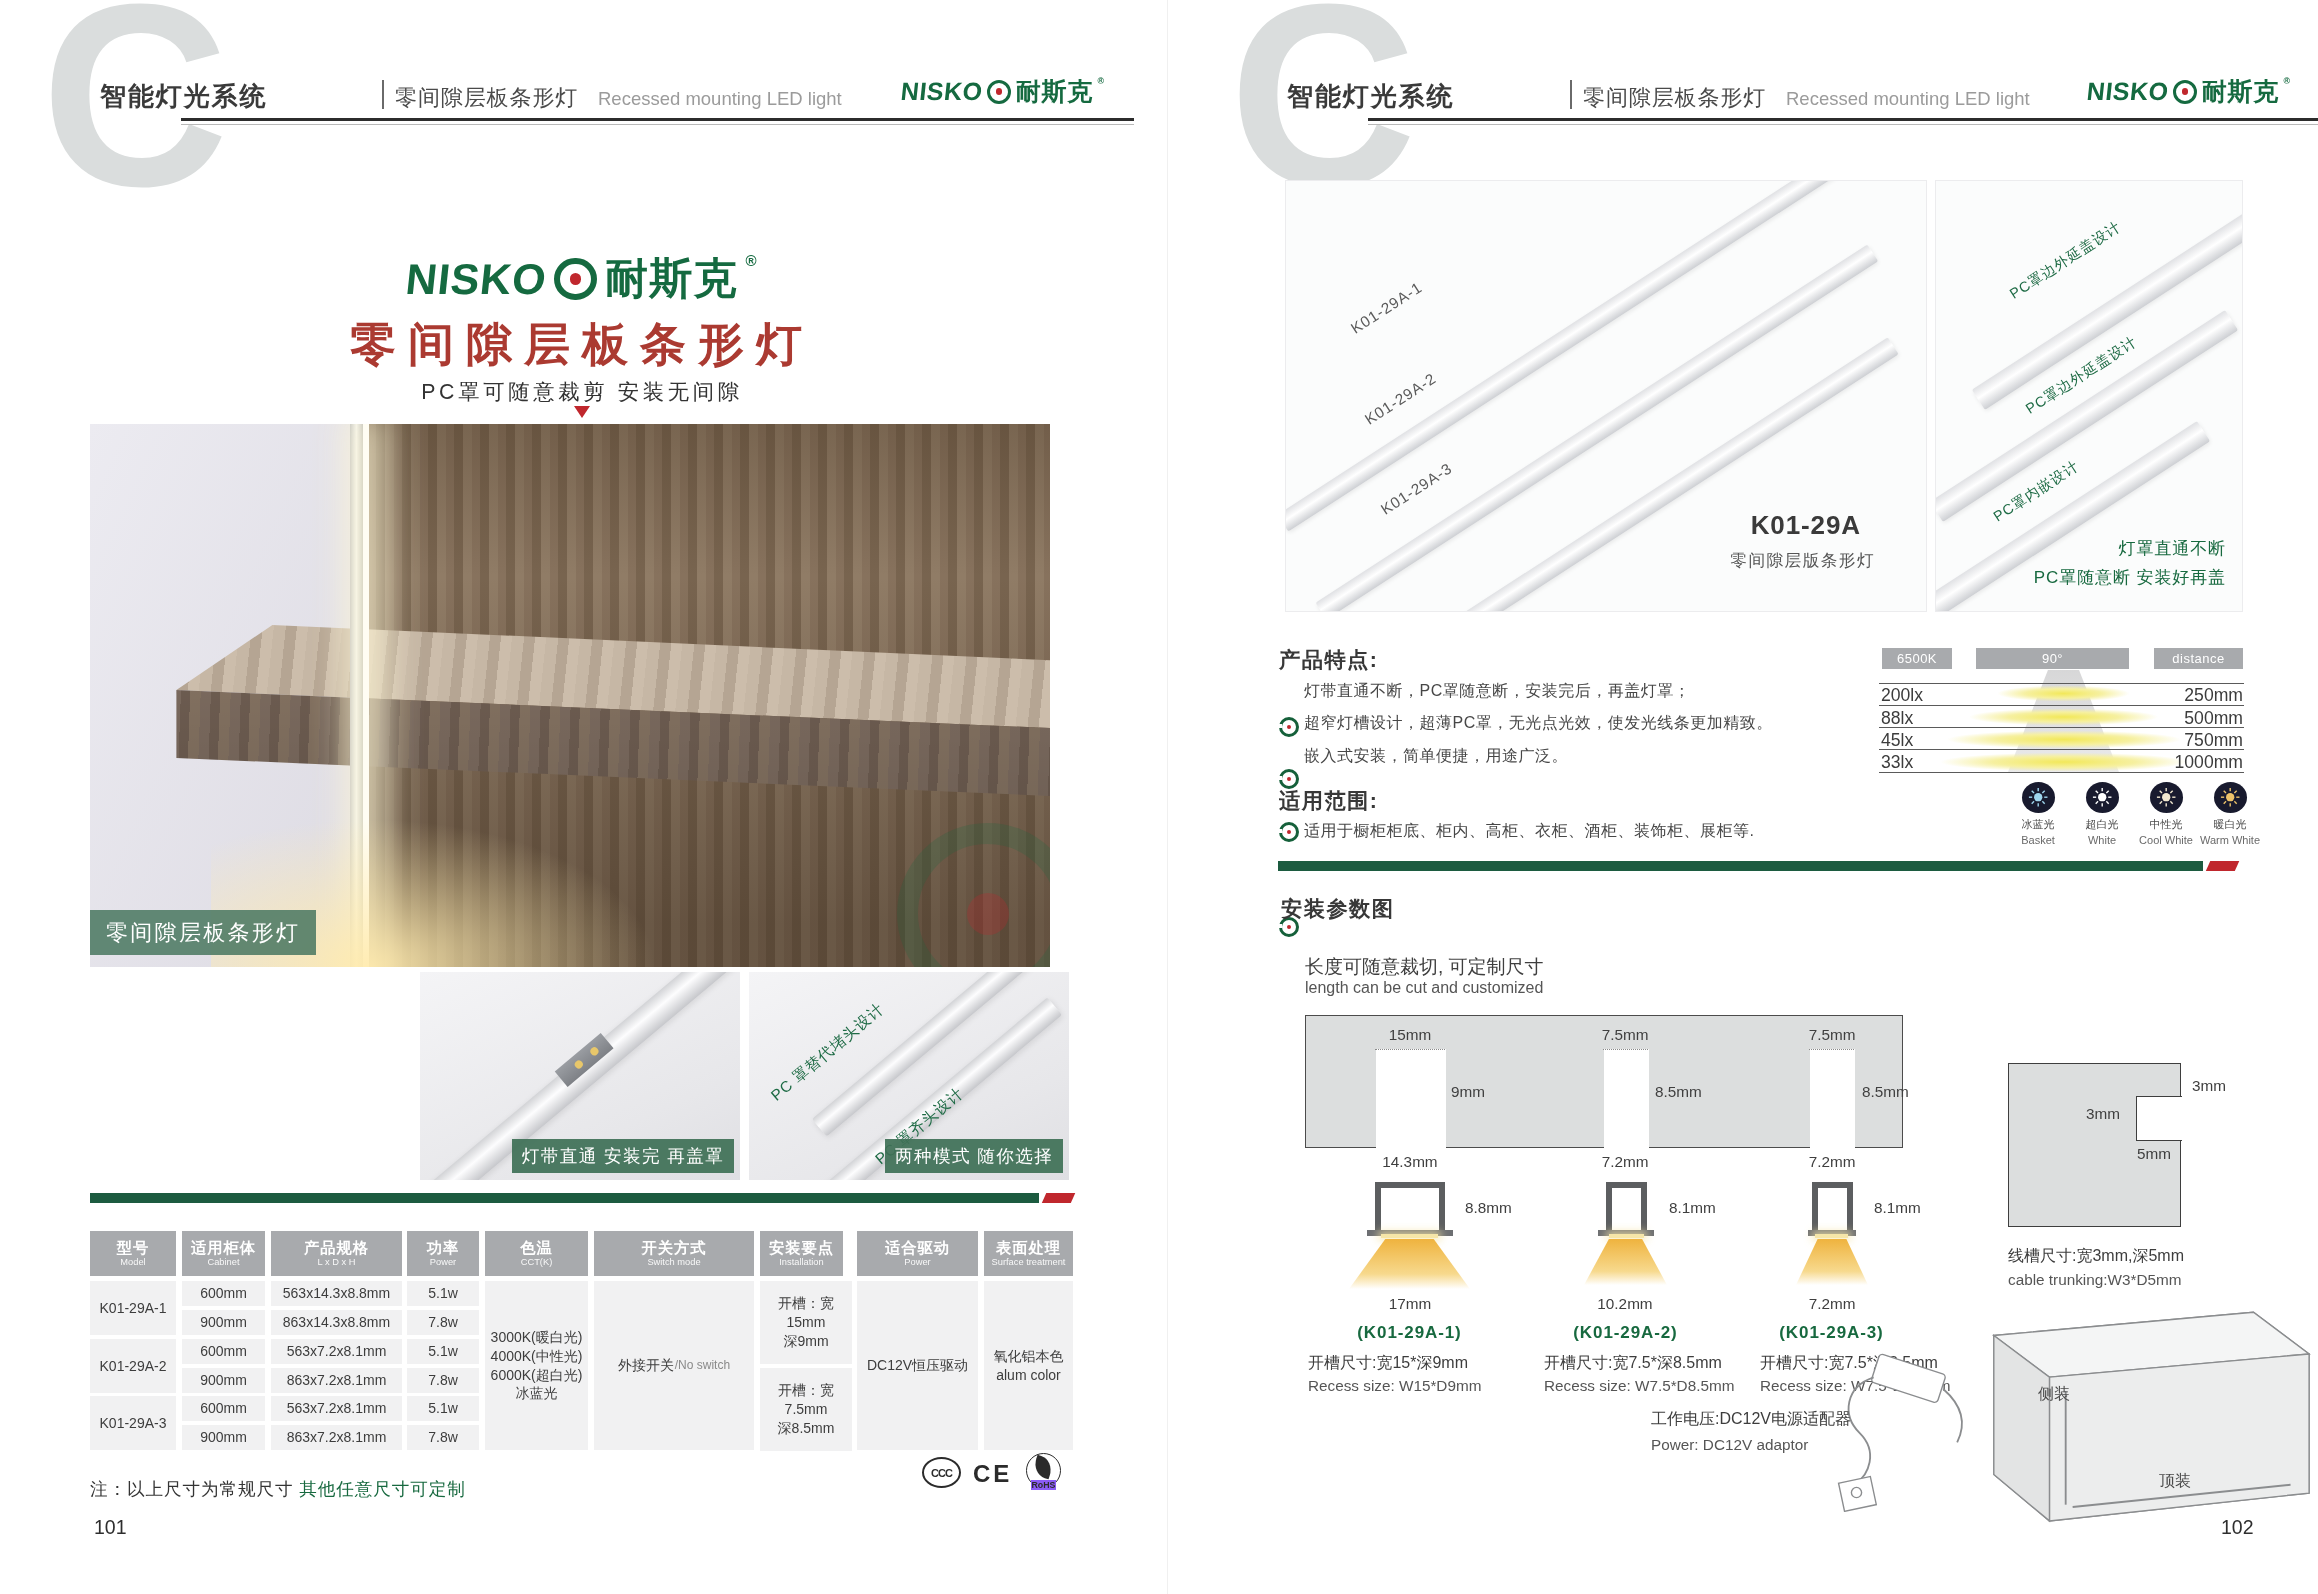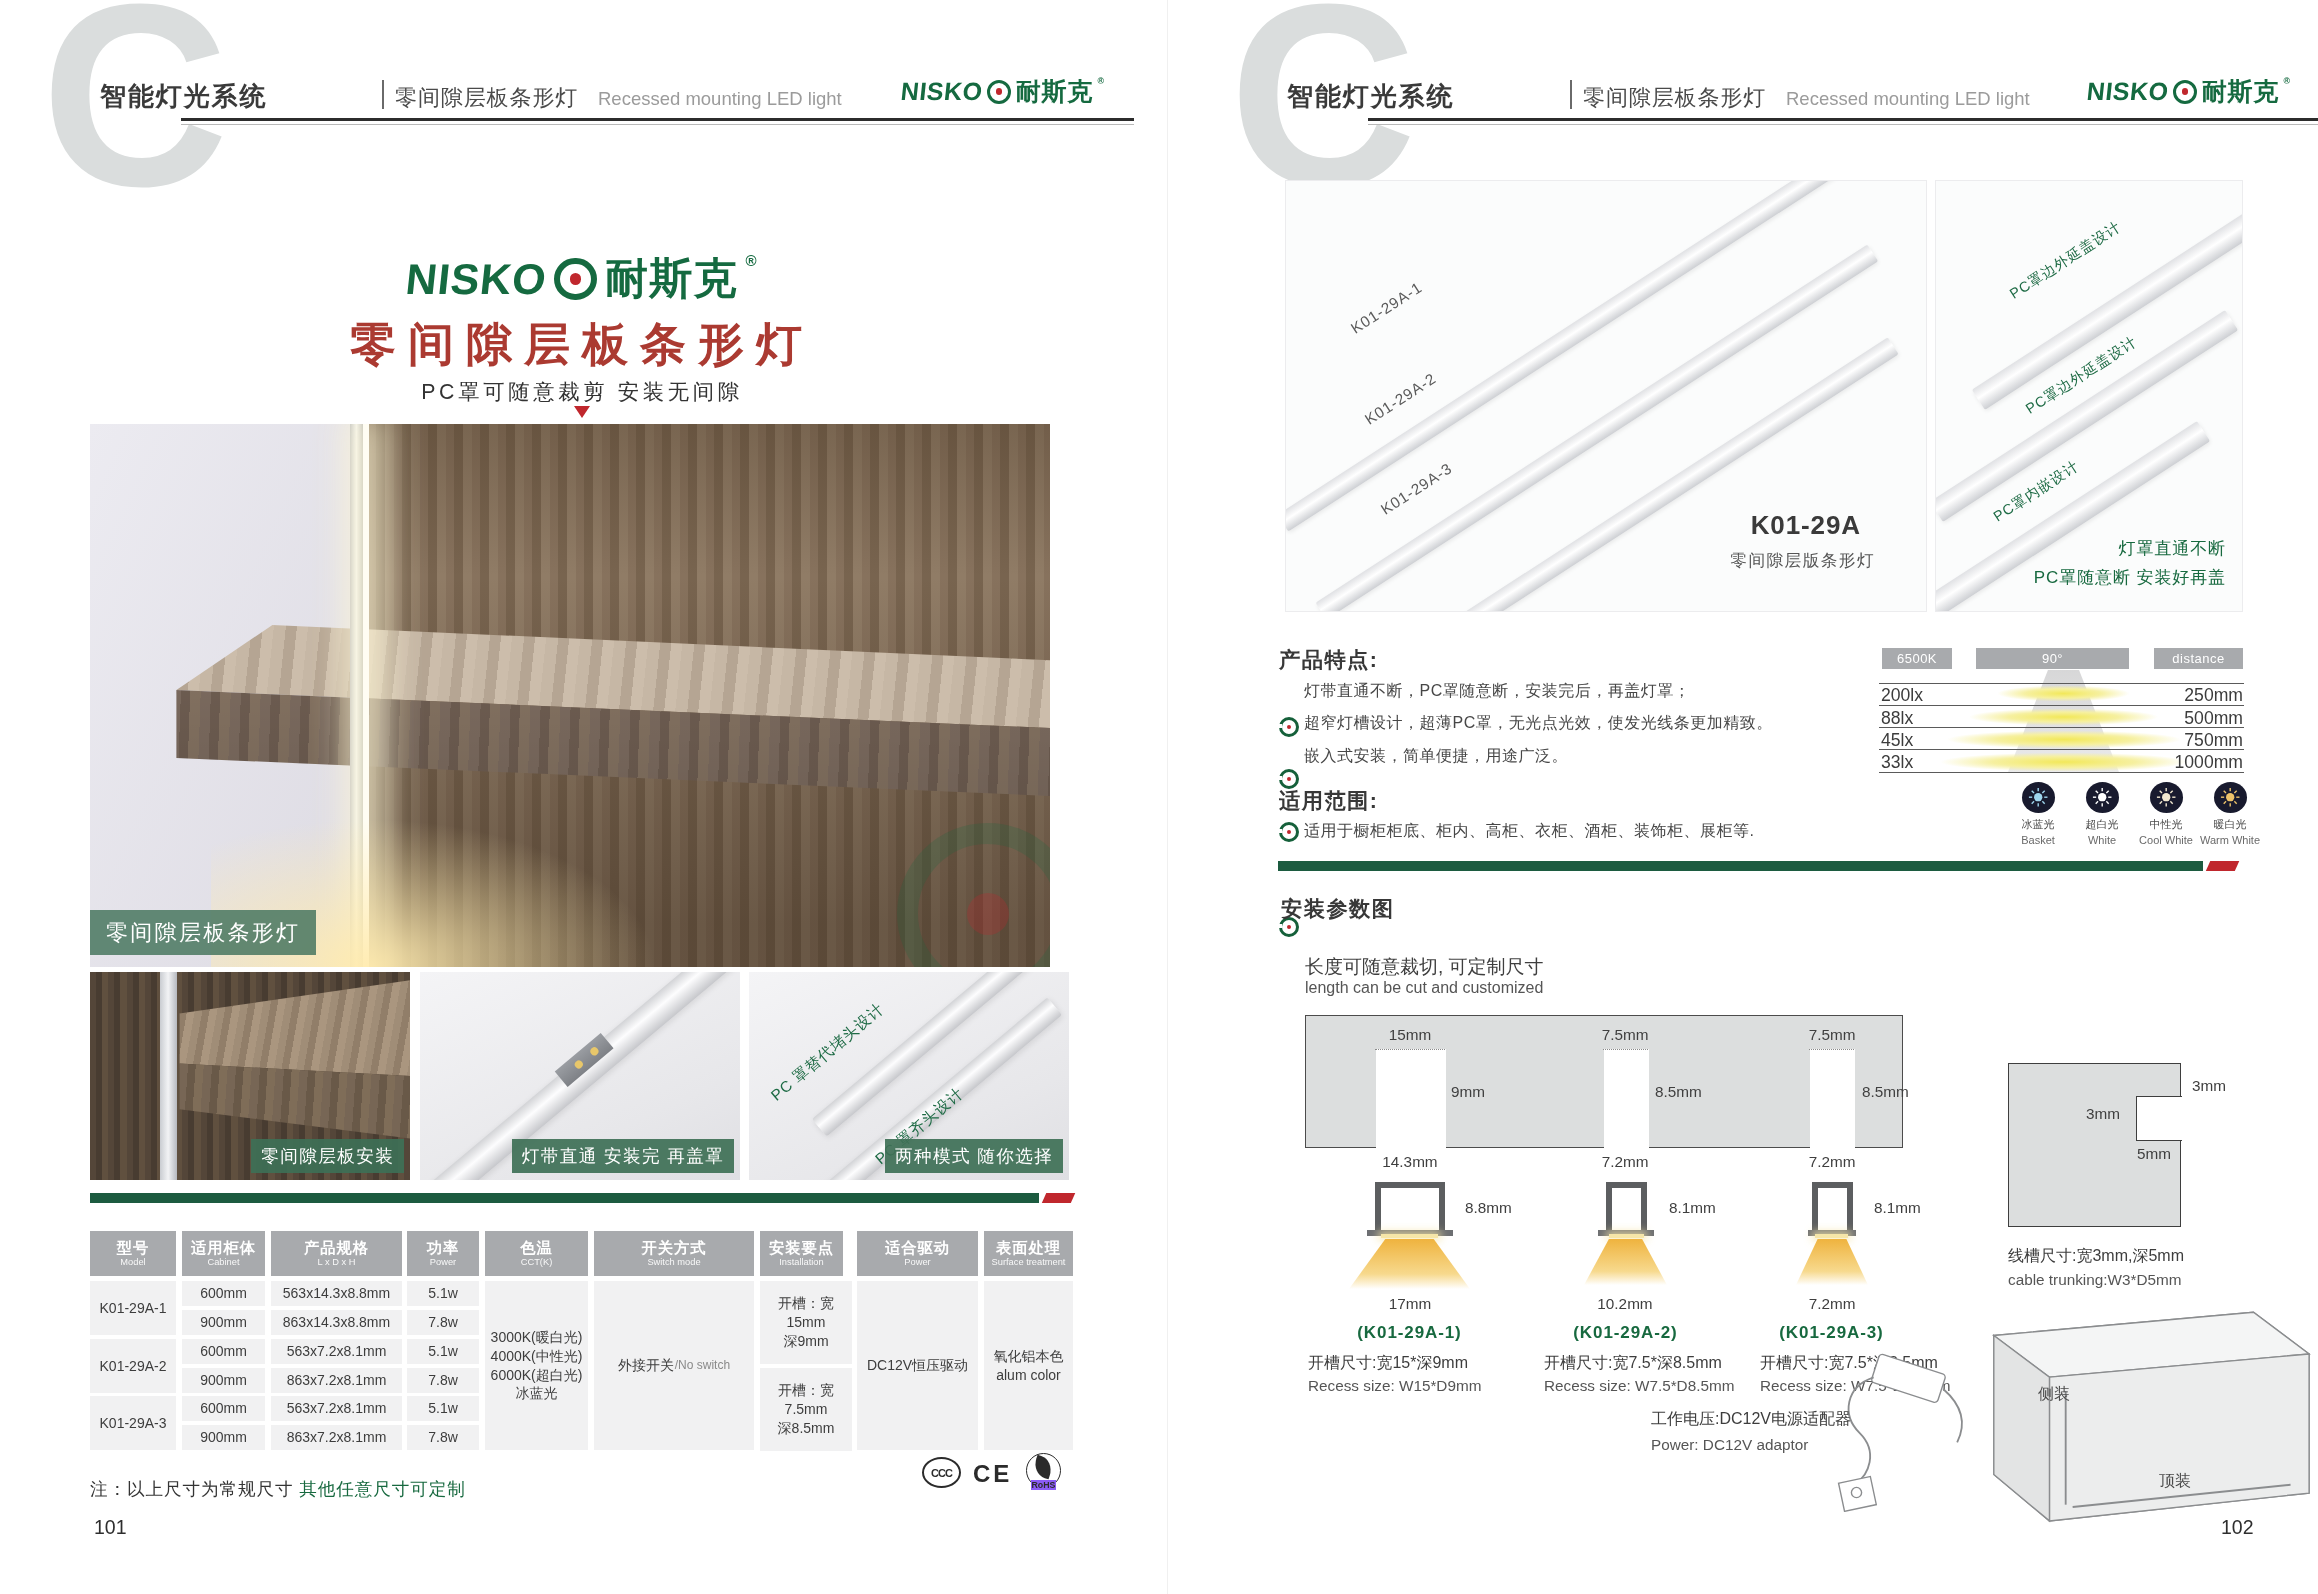--- a/index.html
+++ b/index.html
@@ -172,27 +172,20 @@
     <div class="hero-wood"></div>
     <div class="hero-shelf-top"></div>
     <div class="hero-shelf-front"></div>
     <div class="hero-strip-al"></div>
     <div class="hero-strip-light"></div>
     <div class="hero-glow"></div>
     <div class="hero-wm"></div>
     <div class="hero-badge">零间隙层板条形灯</div>
   </div>
 
-  <div class="abs thumb" style="left:90px;">
-    <div class="t1-bg"></div>
-    <div class="t1-strip"></div>
-    <div class="t1-shelf-top"></div>
-    <div class="t1-shelf-front"></div>
-    <div class="badge" style="right:5.6px;bottom:7.4px;">零间隙层板安装</div>
-  </div>
   <div class="abs thumb" style="left:420px;">
     <div class="t23-bg"></div>
     <div class="pc-bar" style="left:-79px;top:88px;width:482px;transform:rotate(-40deg);"></div>
     <div class="pc-window" style="left:134px;top:78px;transform:rotate(-40deg);"></div>
     <div class="badge" style="right:5.6px;bottom:7.4px;">灯带直通 安装完 再盖罩</div>
   </div>
   <div class="abs thumb" style="left:749px;">
     <div class="t23-bg"></div>
     <div class="pc-bar small" style="left:28px;top:28px;width:362px;transform:rotate(-40deg);"></div>
     <div class="pc-bar small" style="left:-14px;top:139px;width:362px;transform:rotate(-40deg);"></div>

